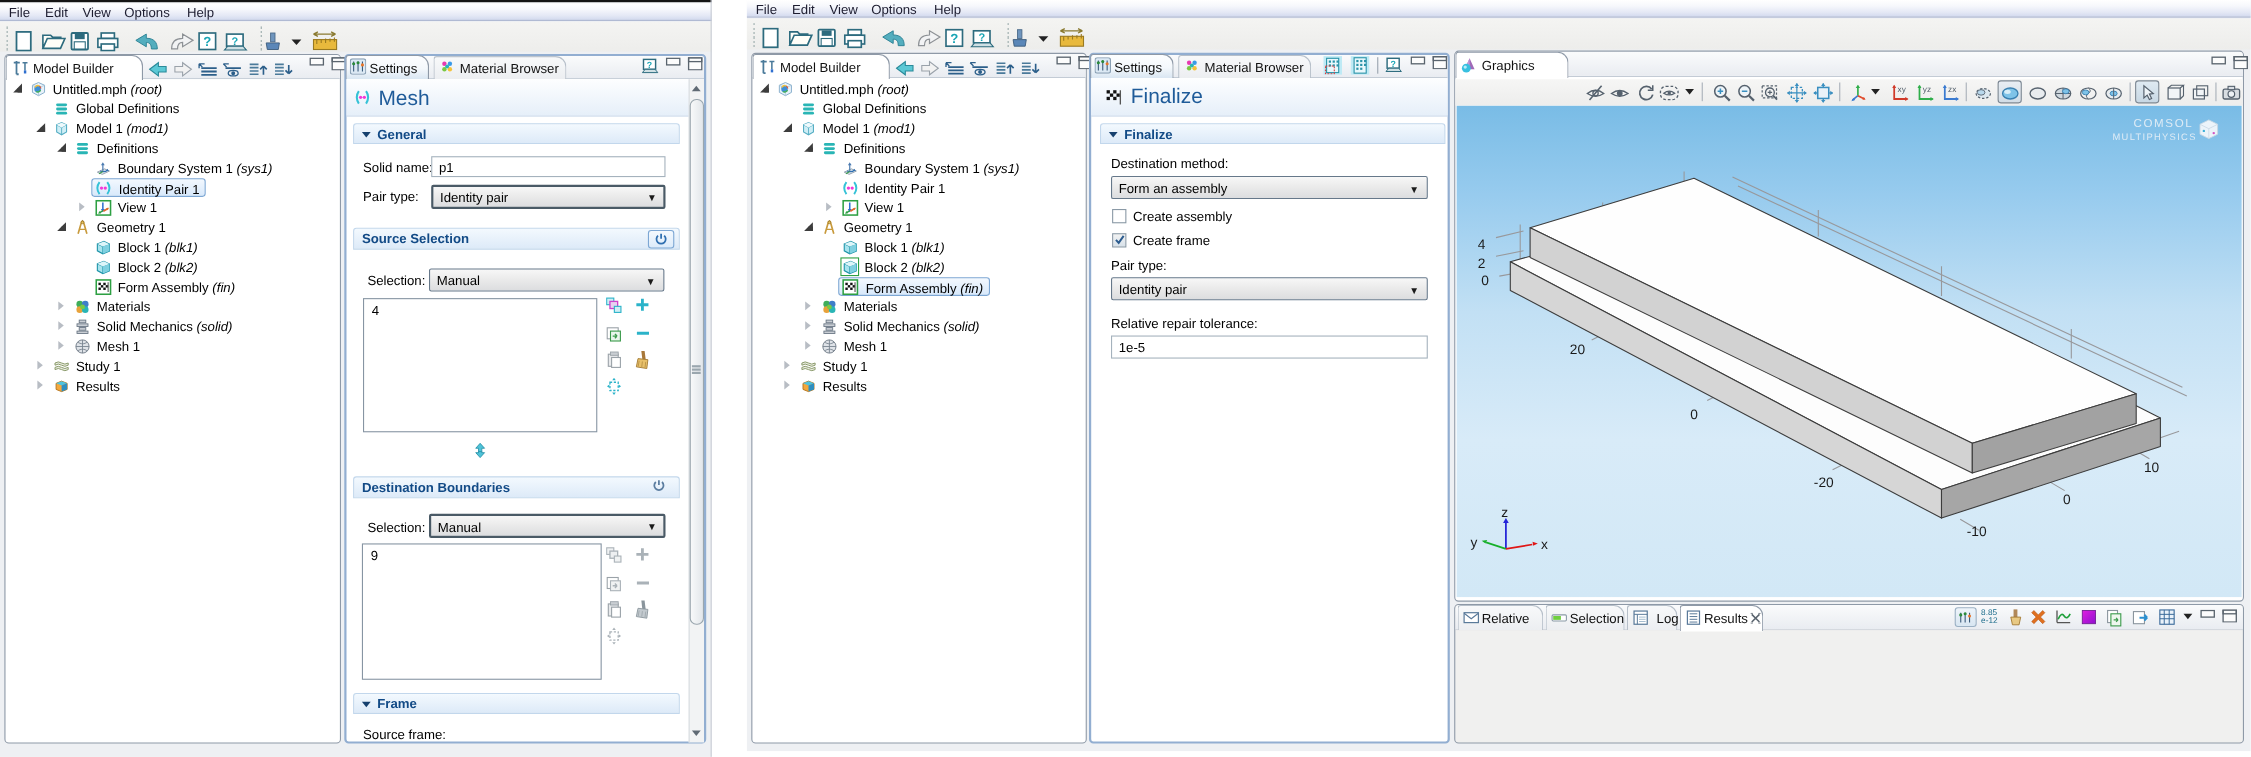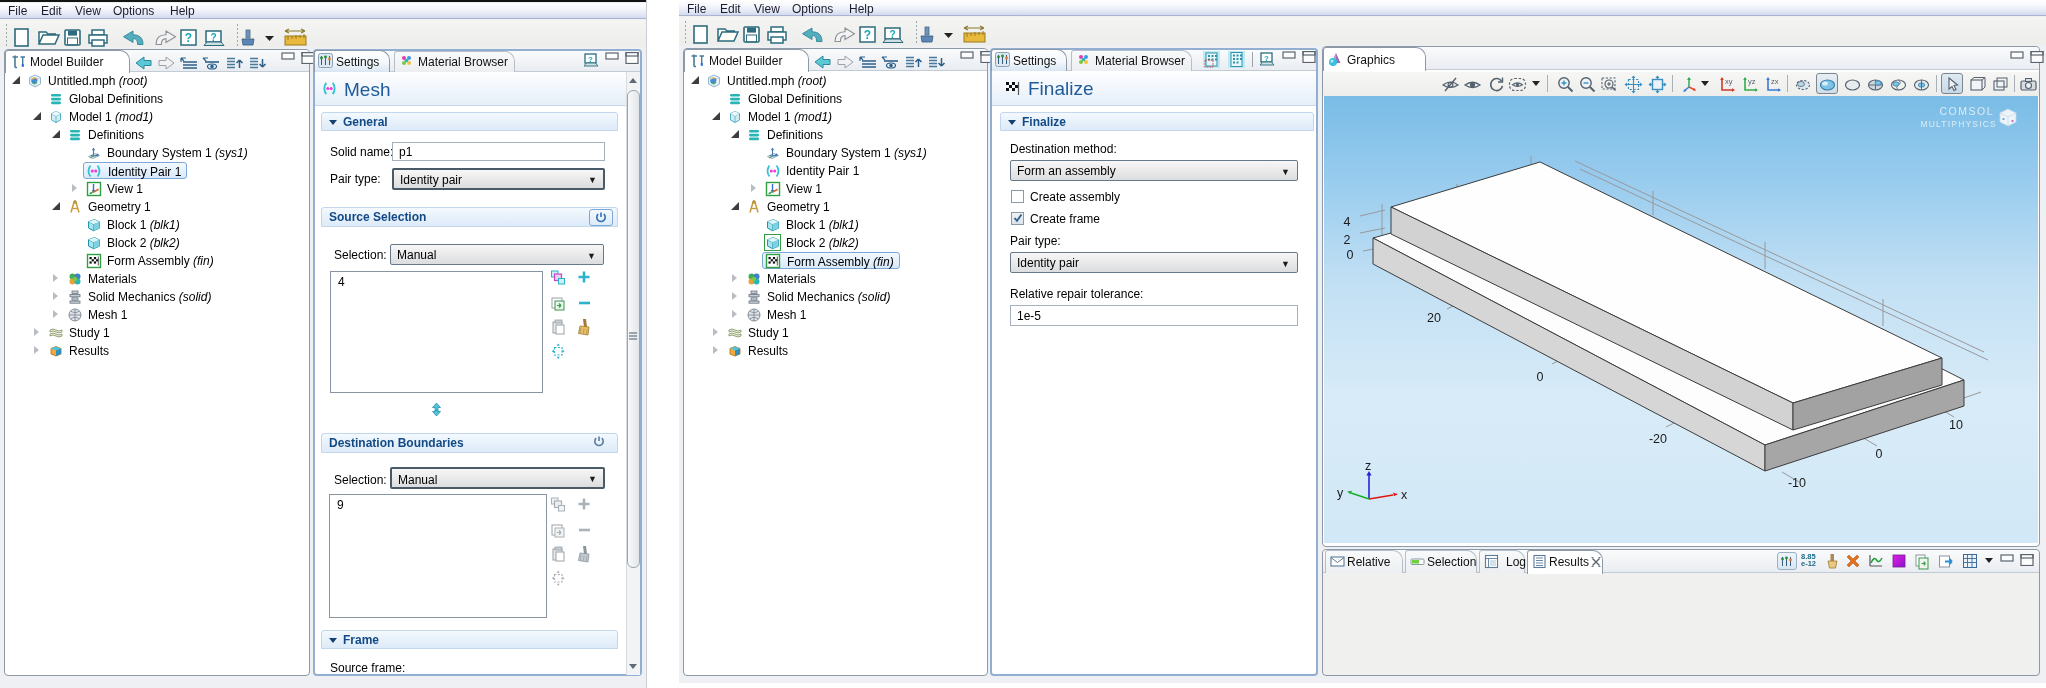--- a/index.html
+++ b/index.html
@@ -929,21 +929,21 @@
   </svg>
 <div class="ab" style="left:1777px;top:552px;width:20px;height:18px;border:1px solid #9ab0c4;border-radius:3px;background:linear-gradient(#eef4fa,#d8e6f2)"></div>
 <svg class="ab" style="left:1779px;top:554px" width="15" height="15" viewBox="0 0 15 15">
     <g stroke="#3a5a7a" stroke-width="1">
       <path d="M3.5 3 V12 M7.5 3 V12 M11.5 3 V12"></path>
     </g>
     <circle cx="3.5" cy="5" r="1.4" fill="#2a8a3a"></circle>
     <circle cx="7.5" cy="4" r="1.4" fill="#2a8a3a"></circle>
     <circle cx="11.5" cy="6" r="1.4" fill="#e8762a"></circle>
   </svg>
-<div class="ab" style="left:1801px;top:553px;font-size:7.5px;line-height:7px;color:#1a6a8a;font-weight:bold">8.85<br>e-12</div>
+<div class="ab" style="left:1801px;top:553px;font-size:7.5px;line-height:7px;color:#1a6a8a;font-weight:normal">8.85<br>e-12</div>
 <svg class="ab" style="left:1824px;top:553px" width="16" height="16" viewBox="0 0 16 16">
     <rect x="6.5" y="1" width="3.5" height="7" fill="#b0885a"></rect>
     <path d="M4 8 h9 l-1.5 7 h-6z" fill="#e8c984" stroke="#a07830" stroke-width="0.8"></path>
   </svg>
 <svg class="ab" style="left:1845px;top:553px" width="16" height="16" viewBox="0 0 16 16">
     <path d="M2 4 L4 2 L8 6 L12 2 L14 4 L10 8 L14 12 L12 14 L8 10 L4 14 L2 12 L6 8Z" fill="#e07020" stroke="#b05010" stroke-width="0.5"></path>
   </svg>
 <svg class="ab" style="left:1868px;top:553px" width="16" height="16" viewBox="0 0 16 16">
     <path d="M2 13 V2 M2 13 H14" stroke="#555" stroke-width="1.2" fill="none"></path>
     <path d="M3 10 Q6 3 8.5 7 Q11 11 14 5" stroke="#1fa03a" stroke-width="1.5" fill="none"></path>

